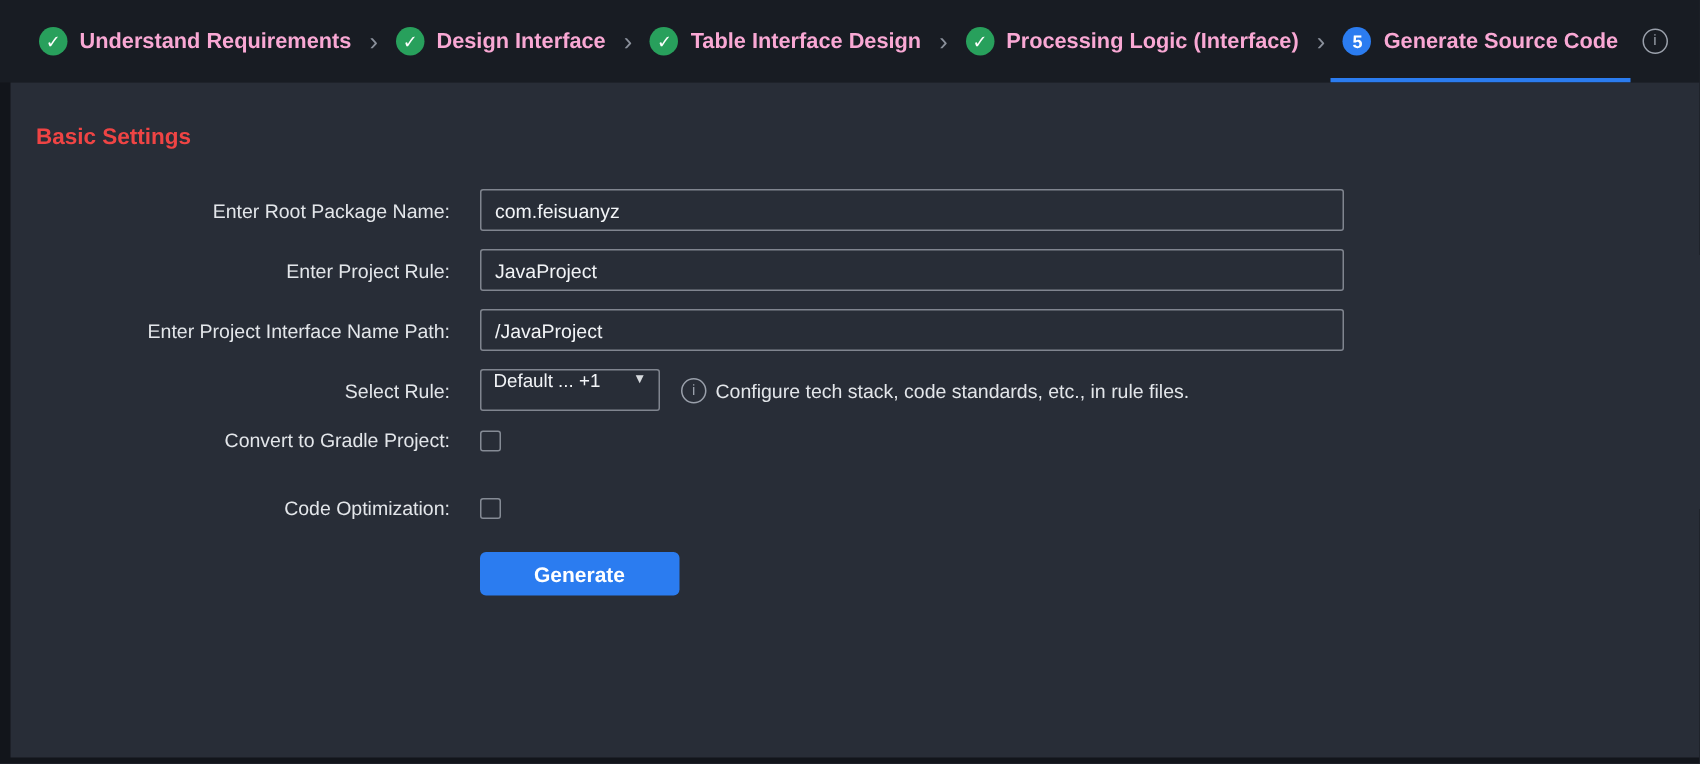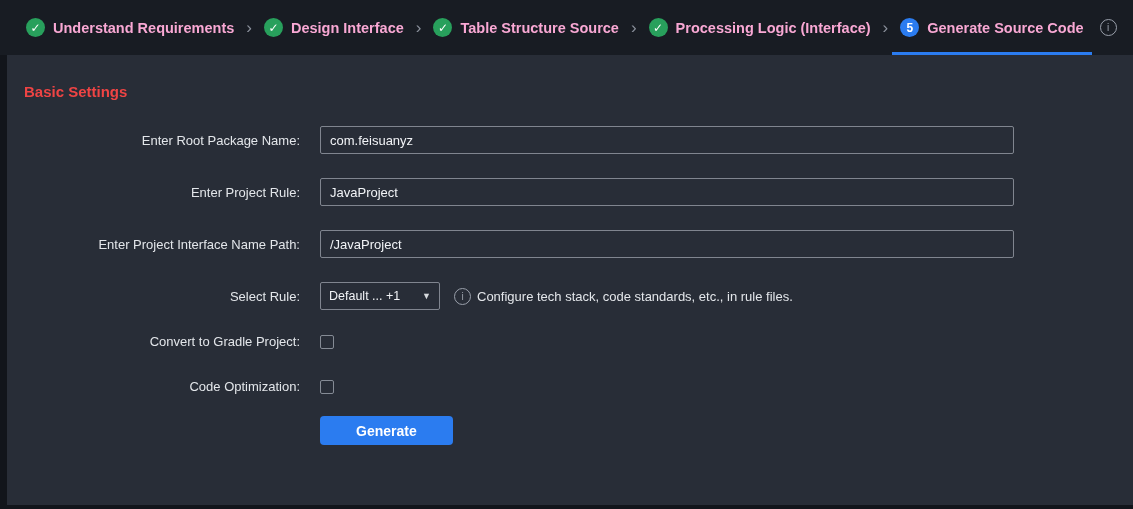--- a/index.html
+++ b/index.html
@@ -63,38 +63,38 @@
   .panel{
     position:absolute;top:55px;left:7px;right:0;bottom:4px;
     background:#282d37;
     padding:14px 10px;box-sizing:border-box;
   }
   .panel-title{
     font-size:15px;font-weight:bold;color:#ef4444;
     margin:14px 0 26px 7px;
   }
   .form-row{
-    display:flex;align-items:center;margin-bottom:24px;
+    display:flex;align-items:center;margin-bottom:12px;
   }
   .row-label{
     width:283px;flex:0 0 283px;text-align:right;
     padding-right:20px;font-size:13px;color:#e3e6ea;
   }
   .text-input{
-    width:694px;height:28px;box-sizing:border-box;
+    width:576px;height:28px;box-sizing:border-box;
     background:#282d37;border:1px solid #80858f;border-radius:2px;
     color:#f2f4f7;font-size:13px;padding:0 9px;
     font-family:"Liberation Sans","DejaVu Sans",sans-serif;
     outline:none;
   }
   .select-box{
     width:120px;height:28px;box-sizing:border-box;
     background:#282d37;border:1px solid #80858f;border-radius:2px;
     color:#f2f4f7;font-size:12.5px;padding:0 8px;
-    display:flex;align-items:center;justify-content:space-between;
+    display:flex;justify-content:space-between;
     cursor:pointer;
   }
   .select-caret{font-size:9px;color:#d7dade;margin-left:6px;}
   .hint{
     display:flex;align-items:center;gap:6px;margin-left:14px;
     font-size:13px;color:#e3e6ea;
   }
   .checkbox{
     width:14px;height:14px;box-sizing:border-box;
     border:1px solid #858b95;border-radius:2px;
@@ -123,21 +123,21 @@
   <span class="chev">›</span>
 
   <div class="step">
     <span class="check-icon">✓</span>
     <span class="step-label">Design Interface</span>
   </div>
   <span class="chev">›</span>
 
   <div class="step">
     <span class="check-icon">✓</span>
-    <span class="step-label">Table Structure Source</span>
+    <span class="step-label">Table Interface Design</span>
   </div>
   <span class="chev">›</span>
 
   <div class="step">
     <span class="check-icon">✓</span>
     <span class="step-label">Processing Logic (Interface)</span>
   </div>
   <span class="chev">›</span>
 
   <div class="step active">

